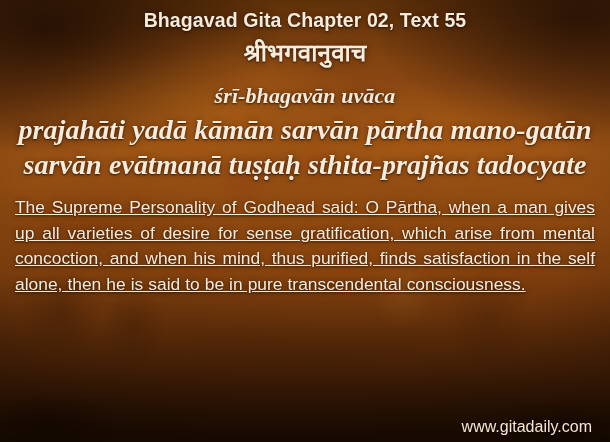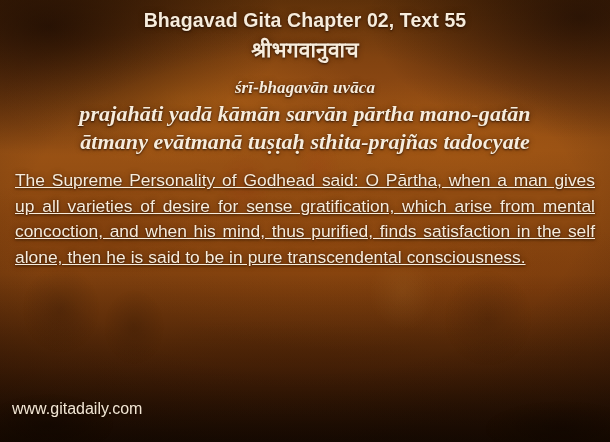--- a/index.html
+++ b/index.html
@@ -78,46 +78,46 @@
   }
 
   
   #devanagari-block {
     margin-top:3px;
     text-align:center;
     font-family:"DejaVu Sans", sans-serif;
     font-weight:600;
   }
   .dev-invocation {
-    font-size:21px;
+    font-size:24px;
     line-height:1.5;
     letter-spacing:.2px;
   }
   .dev-line {
     font-size:19.5px;
     line-height:1.62;
     letter-spacing:.2px;
     white-space:nowrap;
   }
 
   
   #translit-block {
     margin-top:9px;
     text-align:center;
     font-family:"Liberation Serif", "DejaVu Serif", serif;
     font-style:italic;
     font-weight:700;
   }
   .translit-invocation {
-    font-size:17px;
+    font-size:22px;
     line-height:1.42;
     letter-spacing:.1px;
   }
   .translit-line {
-    font-size:22px;
+    font-size:28px;
     line-height:1.28;
     letter-spacing:.1px;
     white-space:nowrap;
   }
 
   
   #translation {
     margin-top:12px;
     padding:0 3px;
     font-family:"Liberation Sans", sans-serif;
@@ -127,22 +127,22 @@
     text-align:justify;
     text-align-last:left;
     word-spacing:.2px;
     text-decoration:underline;
   }
 
   
   #watermark-row {
     margin-top:auto;
     display:flex;
-    justify-content:flex-start;
-    padding:0 6px 24px 0;
+    justify-content:flex-end;
+    padding:0 6px 6px 0;
   }
   #watermark {
     font-family:"Liberation Sans", sans-serif;
     font-size:16px;
     font-weight:400;
     color:#f2e6d4;
     text-shadow:0 1px 2px rgba(28,11,2,0.8);
   }
 </style>
 </head>
@@ -156,21 +156,21 @@
 
     <div id="title" class="cream">Bhagavad Gita Chapter 02, Text 55</div>
 
     <div id="devanagari-block">
       <div class="dev-invocation cream">श्रीभगवानुवाच</div>
     </div>
 
     <div id="translit-block">
       <div class="translit-invocation cream">śrī-bhagavān uvāca</div>
       <div class="translit-line cream">prajahāti yadā kāmān sarvān pārtha mano-gatān</div>
-      <div class="translit-line cream">ātmany evātmanā tuṣṭaḥ sthita-prajñas tadocyate</div>
+      <div class="translit-line cream">sarvān evātmanā tuṣṭaḥ sthita-prajñas tadocyate</div>
     </div>
 
     <div id="translation" class="cream">The Supreme Personality of Godhead said: O Pārtha, when a man gives up all varieties of desire for sense gratification, which arise from mental concoction, and when his mind, thus purified, finds satisfaction in the self alone, then he is said to be in pure transcendental consciousness.</div>
 
     <div id="watermark-row">
       <div id="watermark">www.gitadaily.com</div>
     </div>
 
   </div>
 </div>

